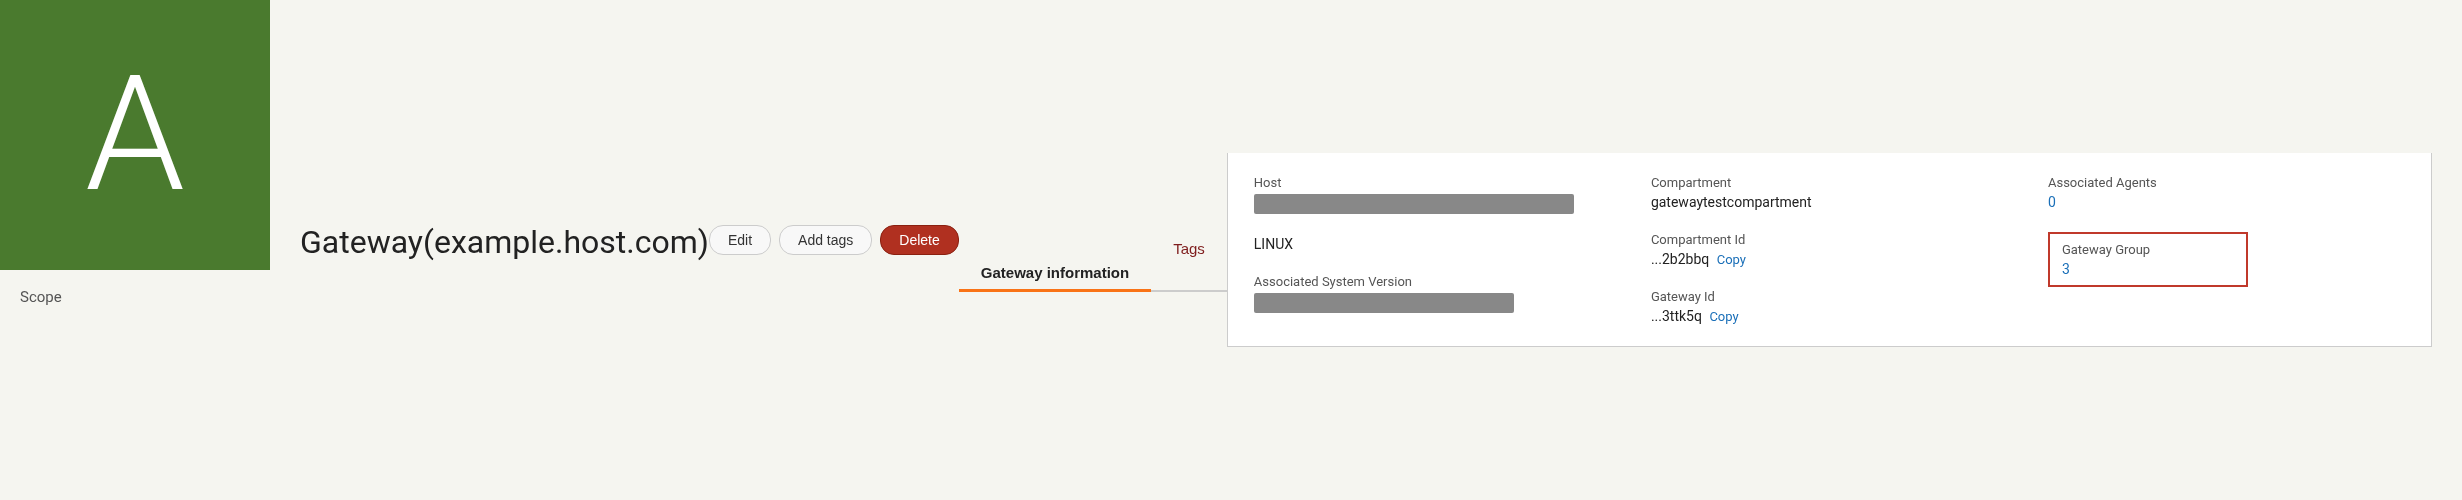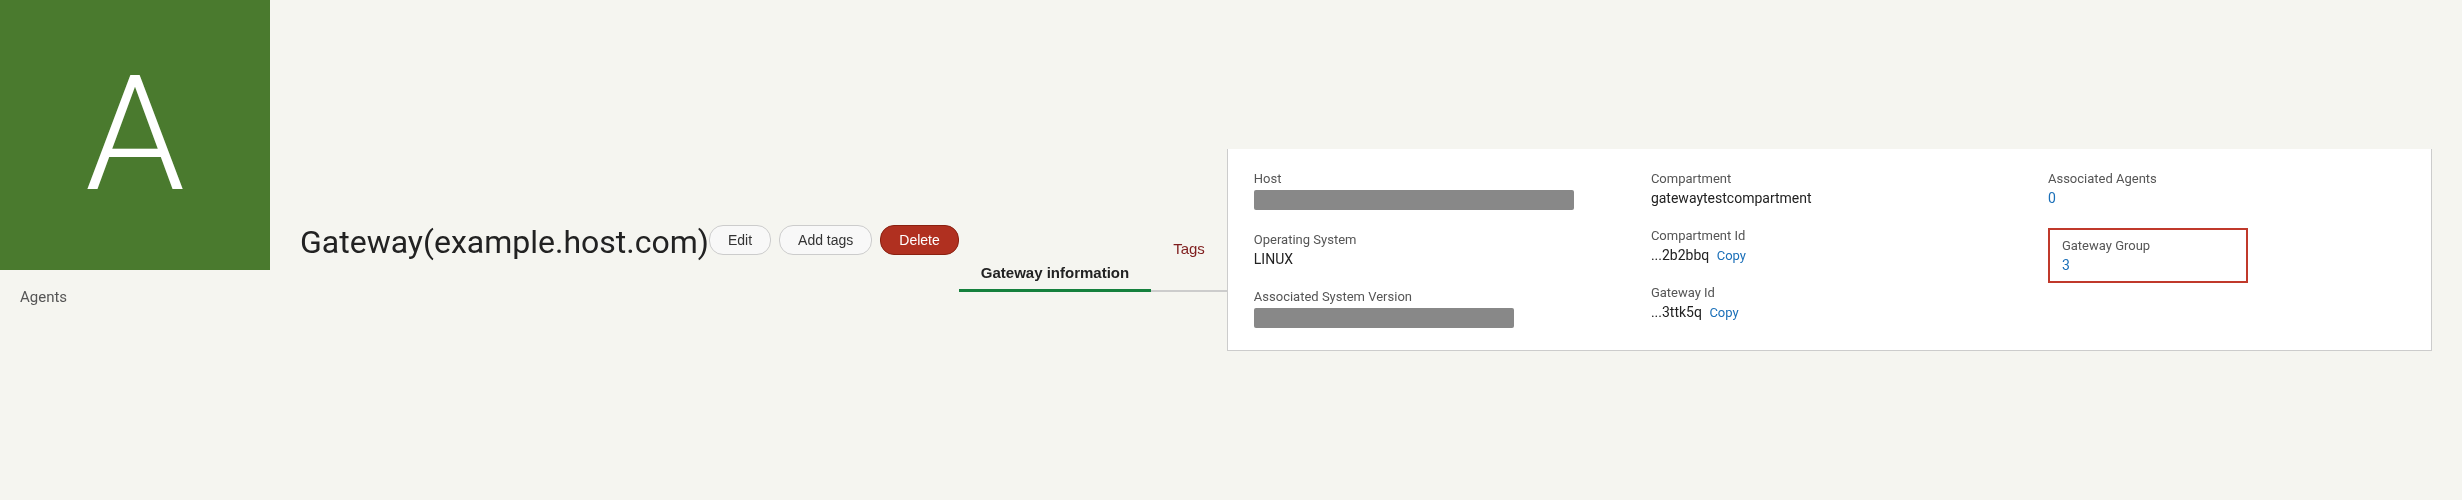--- a/index.html
+++ b/index.html
@@ -90,21 +90,21 @@
       border-bottom: 3px solid transparent;
       margin-bottom: -2px;
       background: transparent;
       border-top: none;
       border-left: none;
       border-right: none;
     }
     .tab.active {
       color: #222;
       font-weight: 600;
-      border-bottom: 3px solid #15803d;
+      border-bottom: 3px solid #f97316;
       background: transparent;
       margin-top: 48px;
     }
     .info-panel {
       background: white;
       border: 1px solid #ccc;
       border-top: none;
       padding: 22px 26px;
       flex: 1;
     }
@@ -169,21 +169,21 @@
   </style>
 </head>
 <body>
 
 <div class="page-layout">
 
   <div class="left-panel">
     <div class="avatar-block">
       <span class="avatar-letter">A</span>
     </div>
-    <div class="scope-label">Agents</div>
+    <div class="scope-label">Scope</div>
   </div>
 
   <div class="main-content">
     <h1 class="page-title">Gateway(example.host.com)</h1>
 
     <div class="toolbar">
       <button class="btn">Edit</button>
       <button class="btn">Add tags</button>
       <button class="btn btn-delete">Delete</button>
     </div>
@@ -195,21 +195,20 @@
 
     <div class="info-panel">
       <div class="info-grid">
 
         <div class="info-section">
           <div class="info-field">
             <span class="field-label">Host</span>
             <div class="field-value-bar"></div>
           </div>
           <div class="info-field">
-            <span class="field-label">Operating System</span>
             <span class="field-value">LINUX</span>
           </div>
           <div class="info-field">
             <span class="field-label">Associated System Version</span>
             <div class="field-value-bar-short"></div>
           </div>
         </div>
 
         <div class="info-section">
           <div class="info-field">

